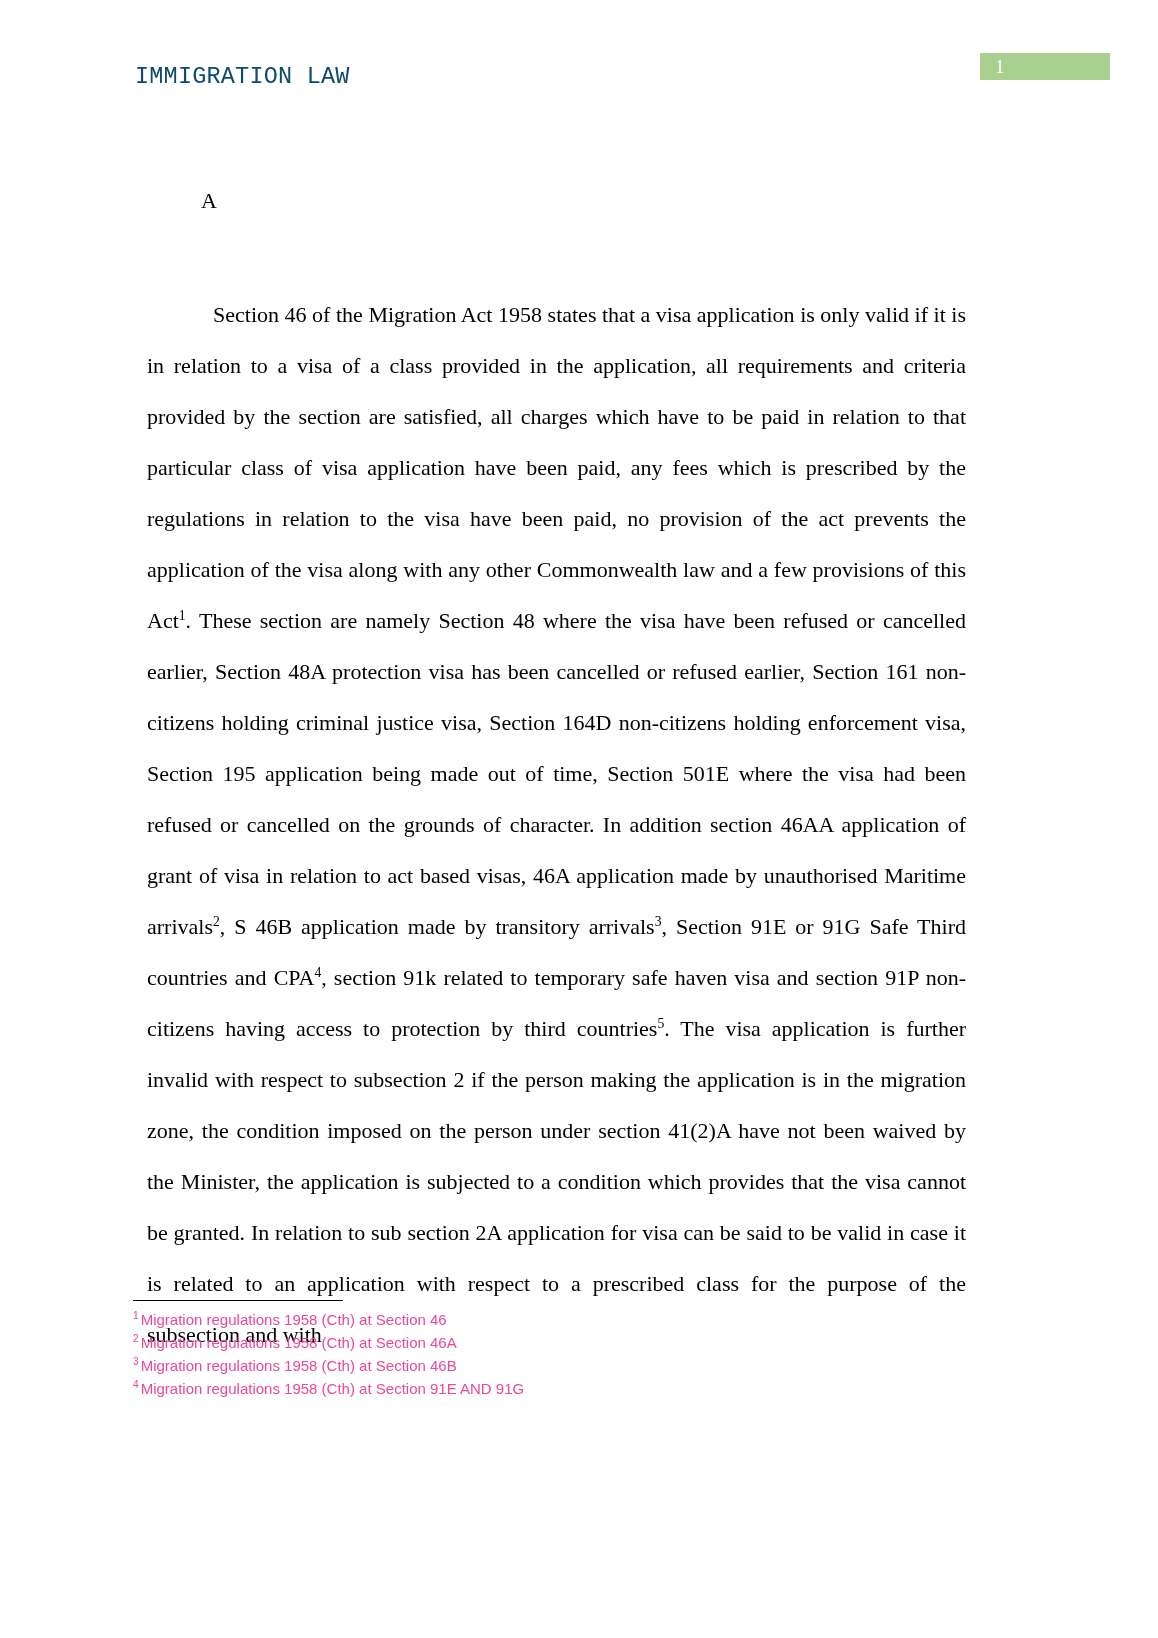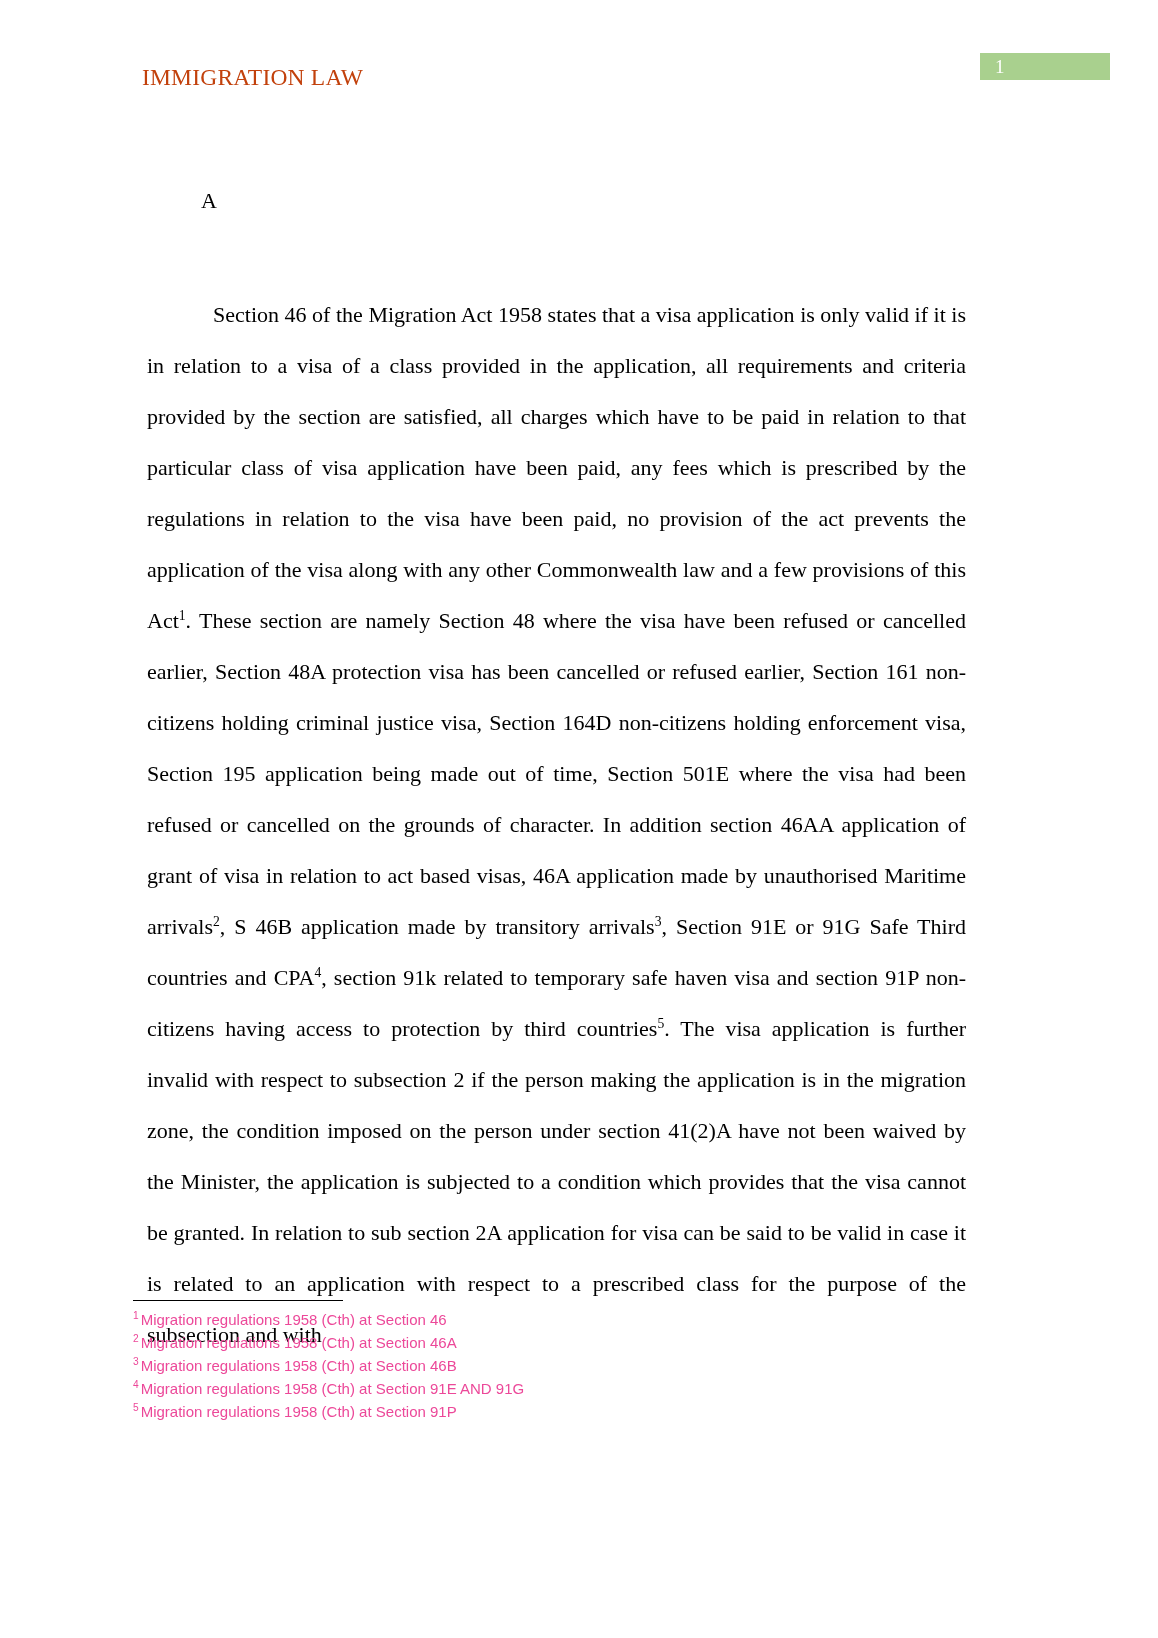--- a/index.html
+++ b/index.html
@@ -22,27 +22,26 @@
 
   
   .page-header {
     position: absolute;
     top: 62px;
     left: 135px;
     right: 48px;
     height: 34px;
   }
   .doc-title {
-    font-family: Liberation Serif, serif;
+    font-family: Liberation Mono, monospace;
     font-size: 23.5px;
     line-height: 30px;
     letter-spacing: 0.2px;
-    color: #c2410c;
+    color: #0c4a6e;
     white-space: nowrap;
-    margin-left: 7px;
   }
   .page-number-badge {
     position: absolute;
     top: -9px;
     right: 0px;
     width: 130px;
     height: 27px;
     background: #a9d08e;
     color: #ffffff;
     font-family: "Liberation Serif", "DejaVu Serif", serif;
@@ -146,17 +145,16 @@
 
   </div>
 
   <div class="footnotes">
     <div class="footnote-rule"></div>
     <ul class="footnote-list">
       <li class="footnote-item"><span class="fn-marker">1</span><span>Migration regulations 1958 (Cth) at Section 46</span></li>
       <li class="footnote-item"><span class="fn-marker">2</span><span>Migration regulations 1958 (Cth) at Section 46A</span></li>
       <li class="footnote-item"><span class="fn-marker">3</span><span>Migration regulations 1958 (Cth) at Section 46B</span></li>
       <li class="footnote-item"><span class="fn-marker">4</span><span>Migration regulations 1958 (Cth) at Section 91E AND 91G</span></li>
-      <li class="footnote-item"><span class="fn-marker">5</span><span>Migration regulations 1958 (Cth) at Section 91P</span></li>
     </ul>
   </div>
 
 </div>
 
 </body></html>

